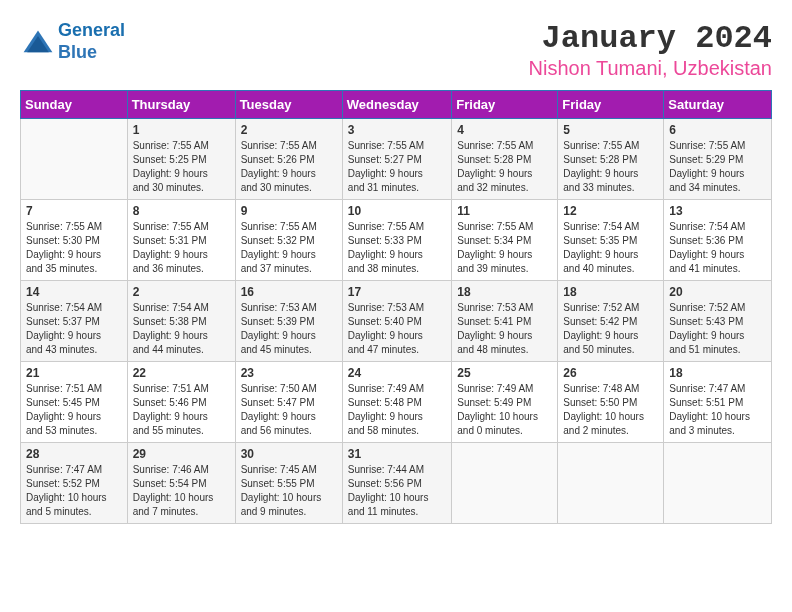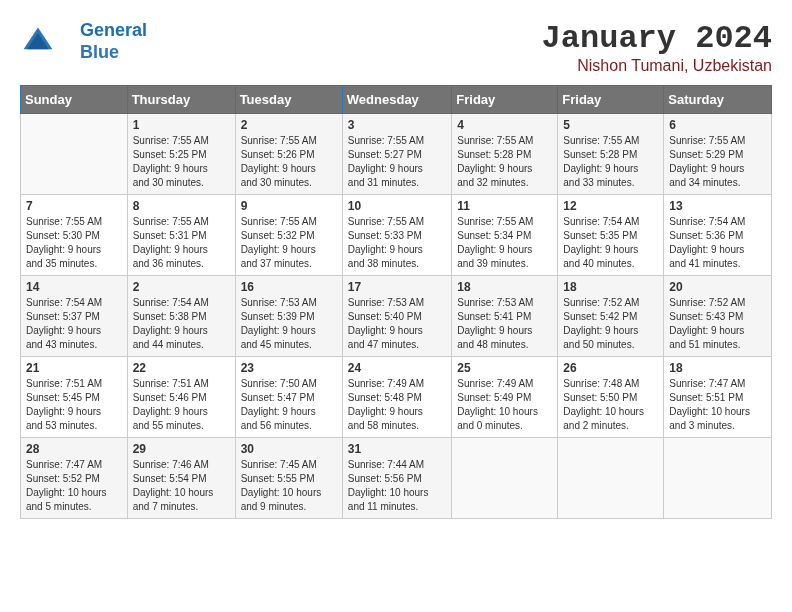--- a/index.html
+++ b/index.html
@@ -11,22 +11,22 @@
       padding: 20px;
     }
     .header {
       display: flex;
       justify-content: space-between;
       align-items: flex-start;
       margin-bottom: 10px;
     }
     .logo {
       display: flex;
-      align-items: center;
-      gap: 24px;
+      align-items: flex-end;
+      gap: 2px;
     }
     .logo-text {
       font-size: 18px;
       font-weight: bold;
       color: #333;
       line-height: 1.2;
     }
     .logo-text span {
       color: #1a6faf;
     }
@@ -37,29 +37,29 @@
     .title-block {
       text-align: right;
     }
     .month-year {
       font-size: 32px;
       font-weight: bold;
       color: #333;
       font-family: Liberation Mono, monospace;
     }
     .location {
-      font-size: 16px;
-      color: #7f1d1d;
+      font-size: 20px;
+      color: #ec4899;
     }
     table {
       width: 100%;
       border-collapse: collapse;
     }
     thead tr th {
-      background-color: #737373;
+      background-color: #a21caf;
       color: #fff;
       font-size: 13px;
       font-weight: bold;
       padding: 6px 4px;
       text-align: left;
       border: 1px solid #2e75b6;
     }
     tbody tr td {
       vertical-align: top;
       border: 1px solid #ccc;

